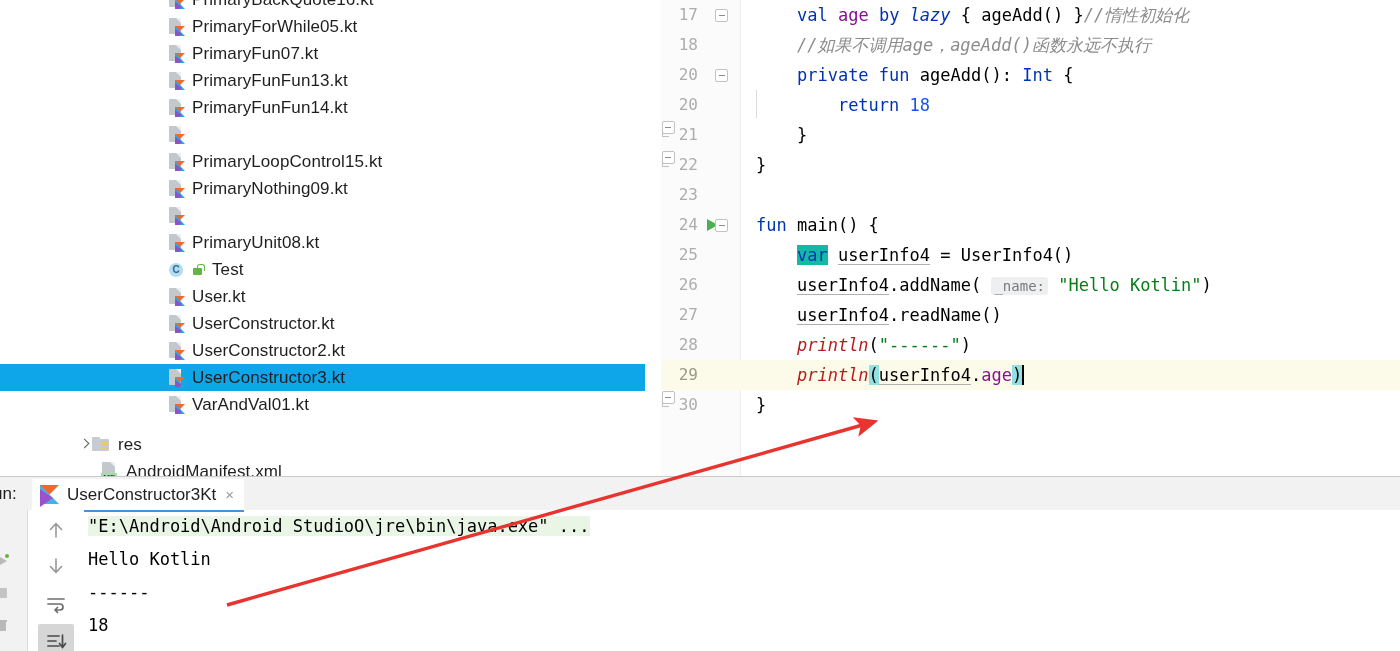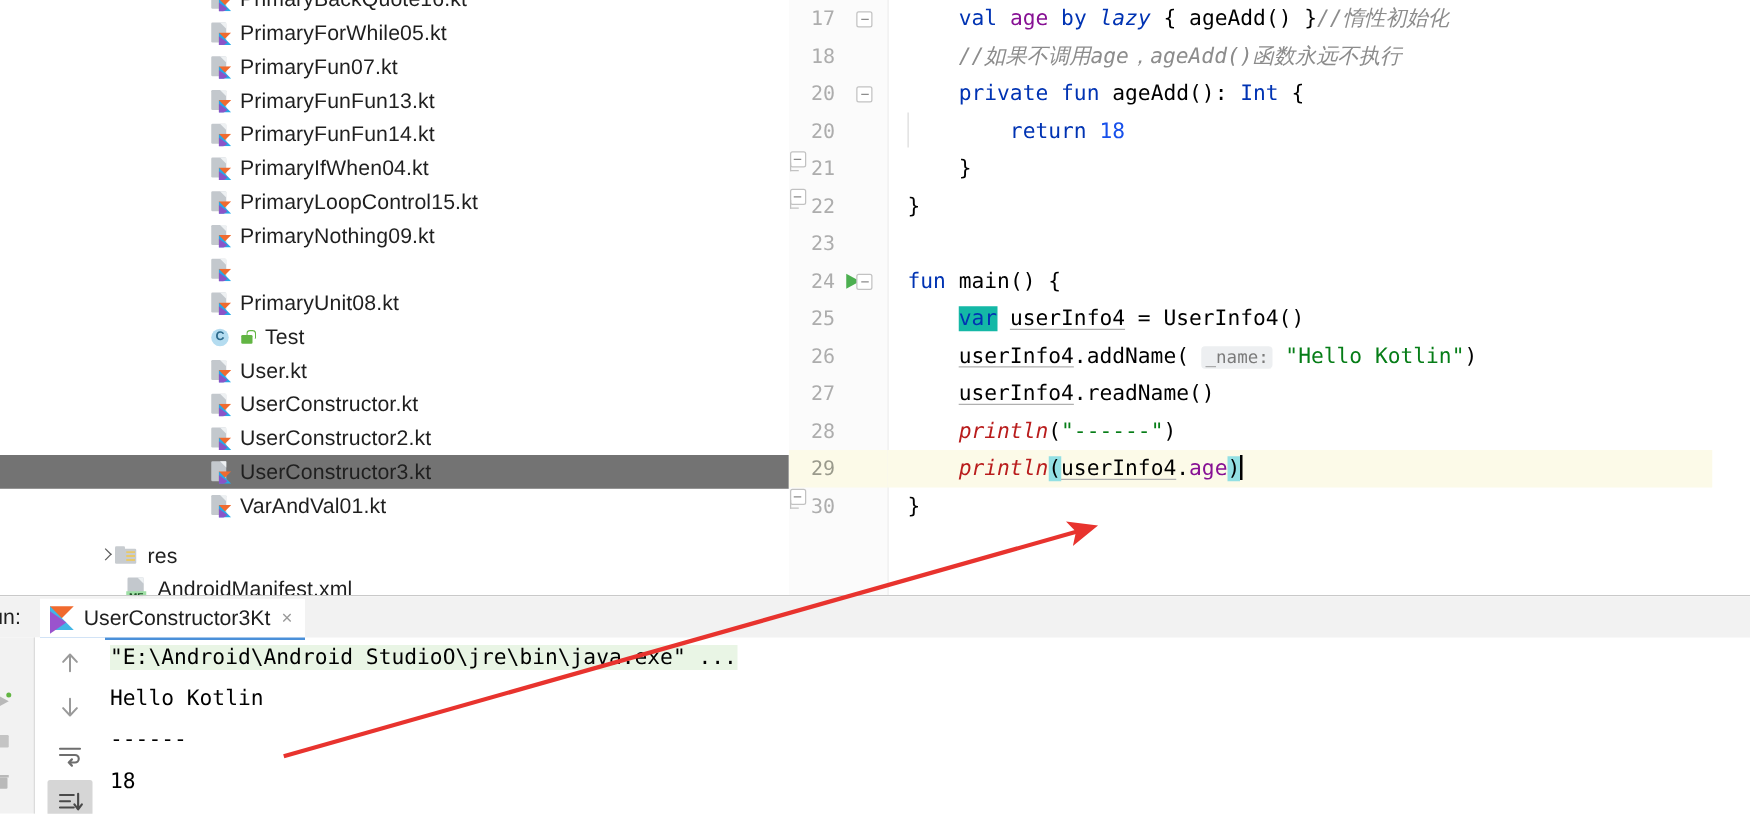--- a/index.html
+++ b/index.html
@@ -14,21 +14,21 @@
   
   #tree-pane{
     position:absolute;left:0;top:0;width:645px;height:592px;
     background:#ffffff;overflow:hidden;
   }
   .tree-row{
     position:relative;height:27px;line-height:27px;
     display:flex;align-items:center;white-space:nowrap;
     font-size:17px;color:#1f1f1f;
   }
-  .tree-row.selected{background:#737373;}
+  .tree-row.selected{background:#0ea5e9;}
   .tree-row .indent{display:inline-block;}
   .tree-row .label{margin-left:7px;letter-spacing:.1px;}
 
   
   .chevron{
     width:14px;height:14px;display:inline-block;position:relative;flex:0 0 auto;
   }
   .chevron:before{
     content:"";position:absolute;left:3px;top:2px;
     width:6px;height:6px;border-right:1.6px solid #5a5a5a;border-top:1.6px solid #5a5a5a;
@@ -69,21 +69,21 @@
   .ic-mf .pg:after{content:"";position:absolute;right:0;top:0;border-top:5px solid #eef1f3;border-left:5px solid transparent;}
   .ic-mf .mf{position:absolute;left:1px;bottom:0px;width:16px;height:9px;background:#9fe0a6;color:#1d4d24;
      font-size:8px;line-height:9px;text-align:center;font-weight:bold;font-family:"Liberation Sans",sans-serif;}
 
   
   #tree-scrollbar-track{position:absolute;left:645px;top:0;width:16px;height:477px;background:#ffffff;}
   #tree-scrollbar-thumb{position:absolute;left:646px;top:188px;width:11px;height:148px;background:#c9c9c9;border-radius:1px;}
 
   
   #editor{
-    position:absolute;left:631px;top:0;width:739px;height:547px;background:#ffffff;overflow:hidden;
+    position:absolute;left:661px;top:0;width:739px;height:547px;background:#ffffff;overflow:hidden;
   }
   #gutter{
     position:absolute;left:0;top:0;width:79px;height:477px;background:#fbfbfb;
     border-right:1px solid #eeeeee;
   }
   .gutter-row{position:relative;height:30px;}
   .gutter-num{
     position:absolute;right:42px;top:0;height:30px;line-height:30px;
     font-family:"DejaVu Sans Mono","Liberation Mono",monospace;font-size:16px;color:#adadad;
   }
@@ -236,21 +236,20 @@
         <div class="tree-row" style="position: absolute; left: 0px; right: 0px; top: 121px;">
           <span class="indent" style="width:168px"></span>
           <span class="ic ic-kt">
             <span class="pg"></span>
             <span class="kt">
               <i class="a"></i>
               <i class="b"></i>
               <i class="c"></i>
             </span>
           </span>
-          <span class="label">PrimaryIfWhen04.kt</span>
         </div>
         <div class="tree-row" style="position: absolute; left: 0px; right: 0px; top: 148px;">
           <span class="indent" style="width:168px"></span>
           <span class="ic ic-kt">
             <span class="pg"></span>
             <span class="kt">
               <i class="a"></i>
               <i class="b"></i>
               <i class="c"></i>
             </span>

